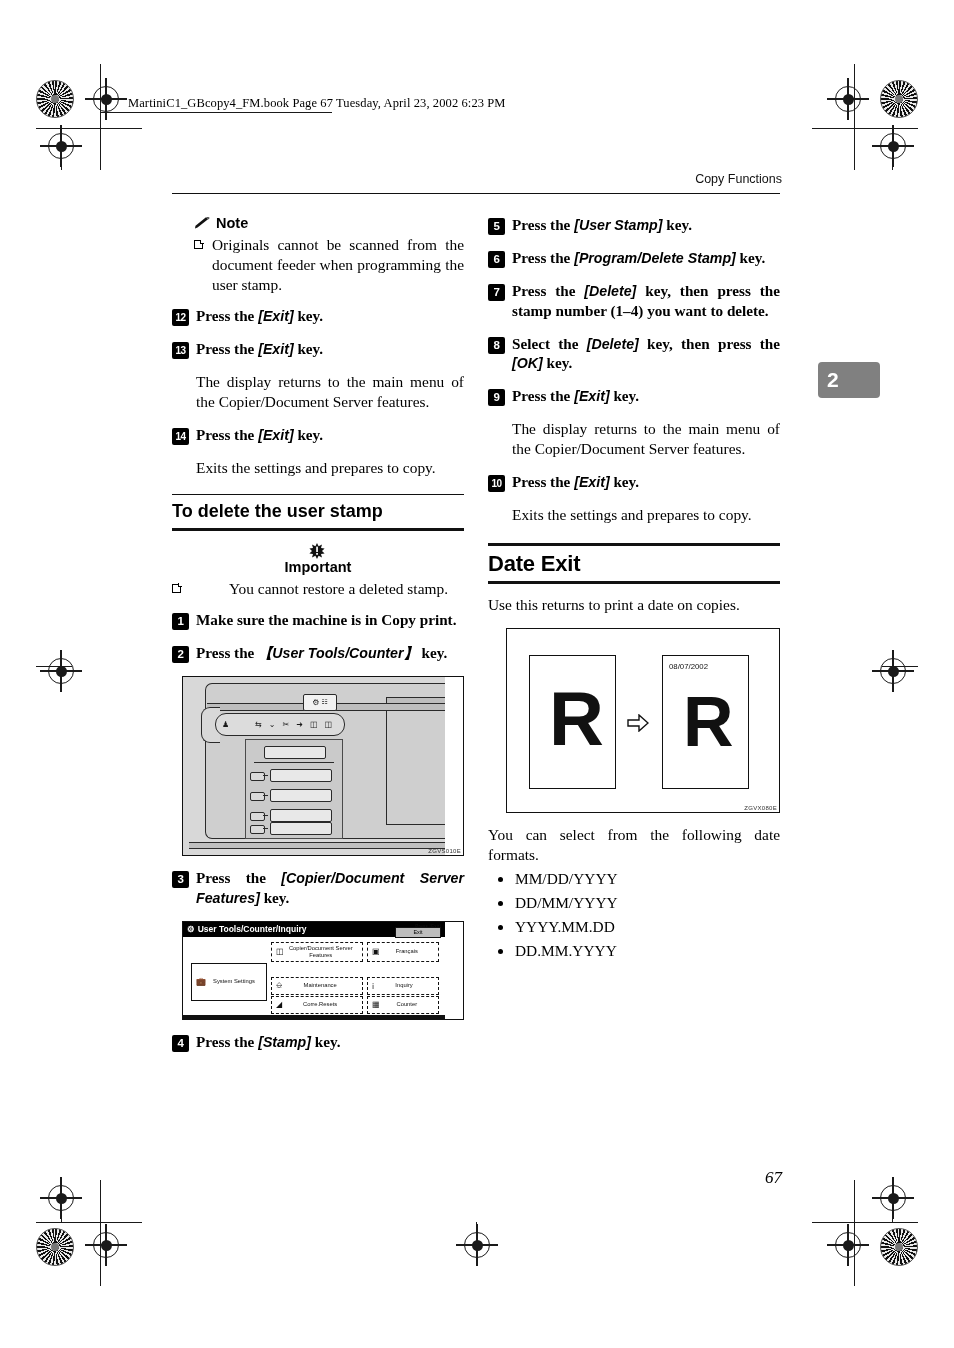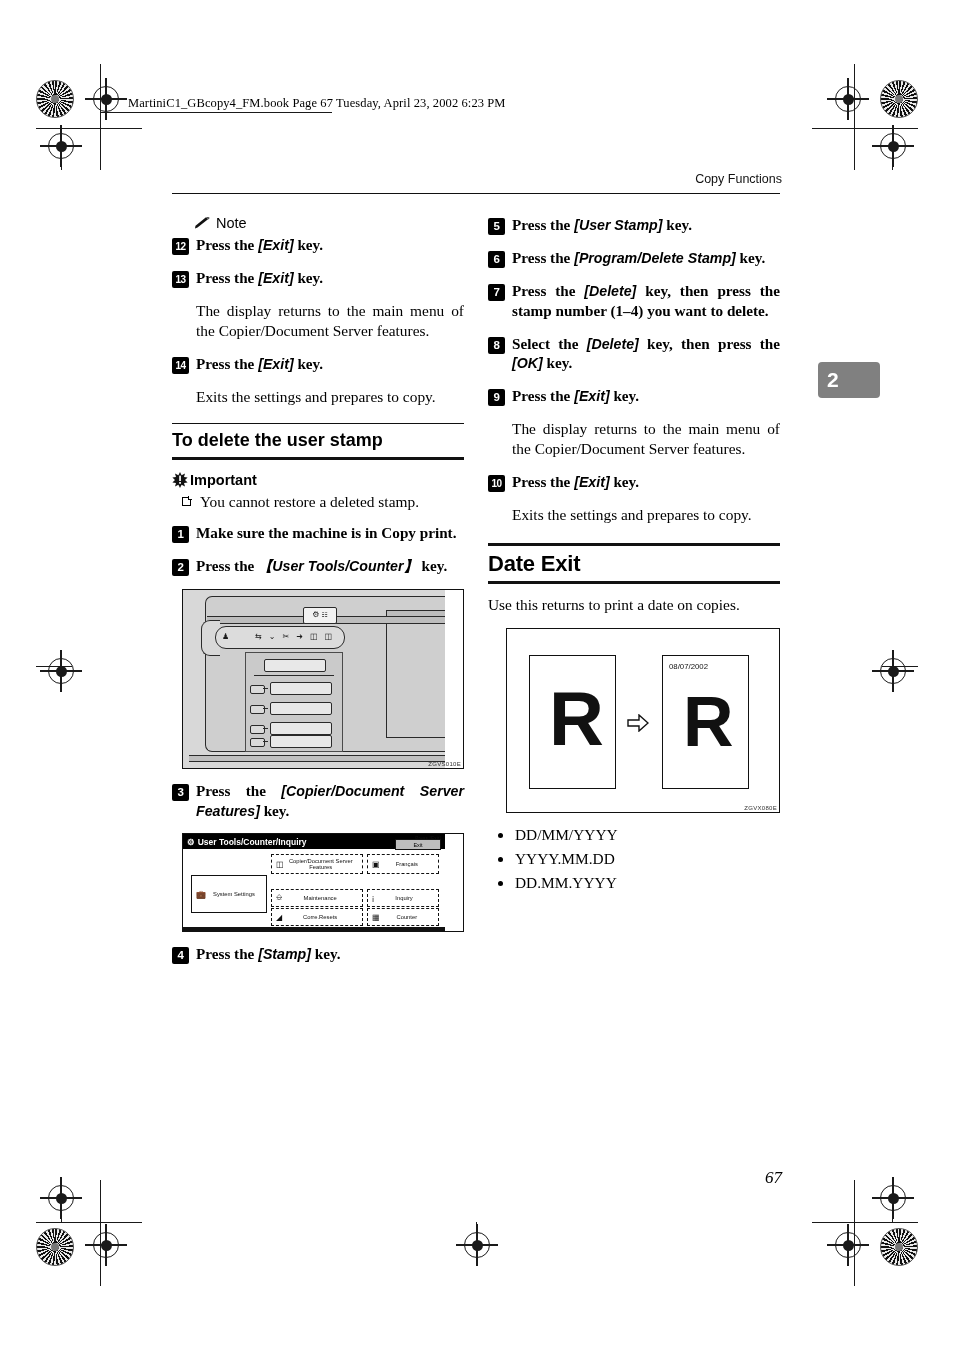--- a/index.html
+++ b/index.html
@@ -56,23 +56,23 @@
   .steptxt{flex:1;font-family:"Liberation Serif",serif;font-weight:bold;
            font-size:15.2px;line-height:1.30;text-align:justify;}
   .steptxt .ui{font-family:"Liberation Sans",sans-serif;font-weight:bold;font-size:14.2px;font-style:italic;}
 
   
   .para{margin:0 0 13px 24px;font-size:15.4px;line-height:1.30;text-align:justify;
         font-family:"Liberation Serif",serif;}
 
   
   .noteHdr{display:flex;align-items:center;font-family:"Liberation Sans",sans-serif;
-           font-weight:normal;font-size:14.5px;margin:0 0 4px 22px;}
+           font-weight:bold;font-size:14.5px;margin:0 0 4px 22px;}
   .impHdr{display:flex;align-items:center;font-family:"Liberation Sans",sans-serif;
-          font-weight:bold;font-size:14.5px;margin:0 0 4px 0;}
+          font-weight:bold;font-size:14.5px;margin:0 0 4px 0;flex-direction:column;}
   .pencil{width:17px;height:13px;margin-right:5px;display:inline-block;}
   .burst{width:16px;height:16px;margin-right:2px;display:inline-block;}
 
   .bullet{display:flex;margin:0 0 11px 22px;}
   .bullet .sq{flex:0 0 auto;width:9px;height:9px;border:1.5px solid #000;
               margin:5px 9px 0 0;box-sizing:border-box;position:relative;}
   .bullet .sq::after{content:"";position:absolute;right:-1.5px;top:-1.5px;
               width:4px;height:4px;background:#fff;border-left:1.5px solid #000;
               border-bottom:1.5px solid #000;box-sizing:border-box;}
   .bullet .btxt{flex:1;font-size:15.4px;line-height:1.30;text-align:justify;}
@@ -230,20 +230,24 @@
 
   <div class="noteHdr">
     <span class="pencil">
       <svg viewBox="0 0 17 13" width="17" height="13">
           <path d="M1 11.5 L3.5 10.5 L14 2.2 L12 0.3 L1.5 8.8 Z" fill="#111"></path>
           <path d="M12.2 0.5 L14.2 2.4 L15.8 1.1 L13.9 -0.6 Z" fill="#555"></path>
         </svg>
     </span>
     <span>Note</span>
   </div>
+  <div class="bullet">
+    <span class="sq"></span>
+    <span class="btxt">Originals cannot be scanned from the document feeder when programming the user stamp.</span>
+  </div>
 
   <div class="step">
     <span class="numbox wide">12</span>
     <span class="steptxt"><span>Press the </span><span class="ui">[Exit]</span><span> key.</span></span>
   </div>
 
   <div class="step">
     <span class="numbox wide">13</span>
     <span class="steptxt"><span>Press the </span><span class="ui">[Exit]</span><span> key.</span></span>
   </div>
@@ -264,21 +268,21 @@
   <div class="impHdr">
     <span class="burst">
       <svg viewBox="0 0 16 16" width="16" height="16">
           <path d="M8 0 L9.6 3.2 L13 1.6 L12 5.1 L15.6 5.4 L13 8 L15.6 10.6 L12 10.9 L13 14.4 L9.6 12.8 L8 16 L6.4 12.8 L3 14.4 L4 10.9 L0.4 10.6 L3 8 L0.4 5.4 L4 5.1 L3 1.6 L6.4 3.2 Z" fill="#111"></path>
           <rect x="7.2" y="3.6" width="1.7" height="5.4" fill="#fff"></rect>
           <rect x="7.2" y="10" width="1.7" height="1.8" fill="#fff"></rect>
         </svg>
     </span>
     <span>Important</span>
   </div>
-  <div class="bullet" style="margin-left:10px;">
+  <div class="bullet" style="margin-left:0;gap:39px;">
     <span class="sq"></span>
     <span class="btxt">You cannot restore a deleted stamp.</span>
   </div>
 
   <div class="step">
     <span class="numbox">1</span>
     <span class="steptxt">Make sure the machine is in Copy print.</span>
   </div>
 
   <div class="step">
@@ -440,22 +444,27 @@
         <path d="M1 6 L12 6 L12 1 L21 9 L12 17 L12 12 L1 12 Z" fill="#fff" stroke="#111" stroke-width="1.4"></path>
       </svg>
 
       <div class="sheet" style="left:155px;top:26px;width:85px;height:132px;"></div>
       <div class="date" style="left:162px;top:33px;">08/07/2002</div>
       <div class="R" style="left:176px;top:58px;font-size:70px;">R</div>
     </div>
     <div class="figcap">ZGVX080E</div>
   </div>
 
+  <div class="para" style="margin-left:0;margin-bottom:4px;">You can select from the following date formats.</div>
 
   <ul class="dotlist">
+    <li>
+        <span class="d"></span>
+        <span>MM/DD/YYYY</span>
+      </li>
     <li>
         <span class="d"></span>
         <span>DD/MM/YYYY</span>
       </li>
     <li>
         <span class="d"></span>
         <span>YYYY.MM.DD</span>
       </li>
     <li>
         <span class="d"></span>

